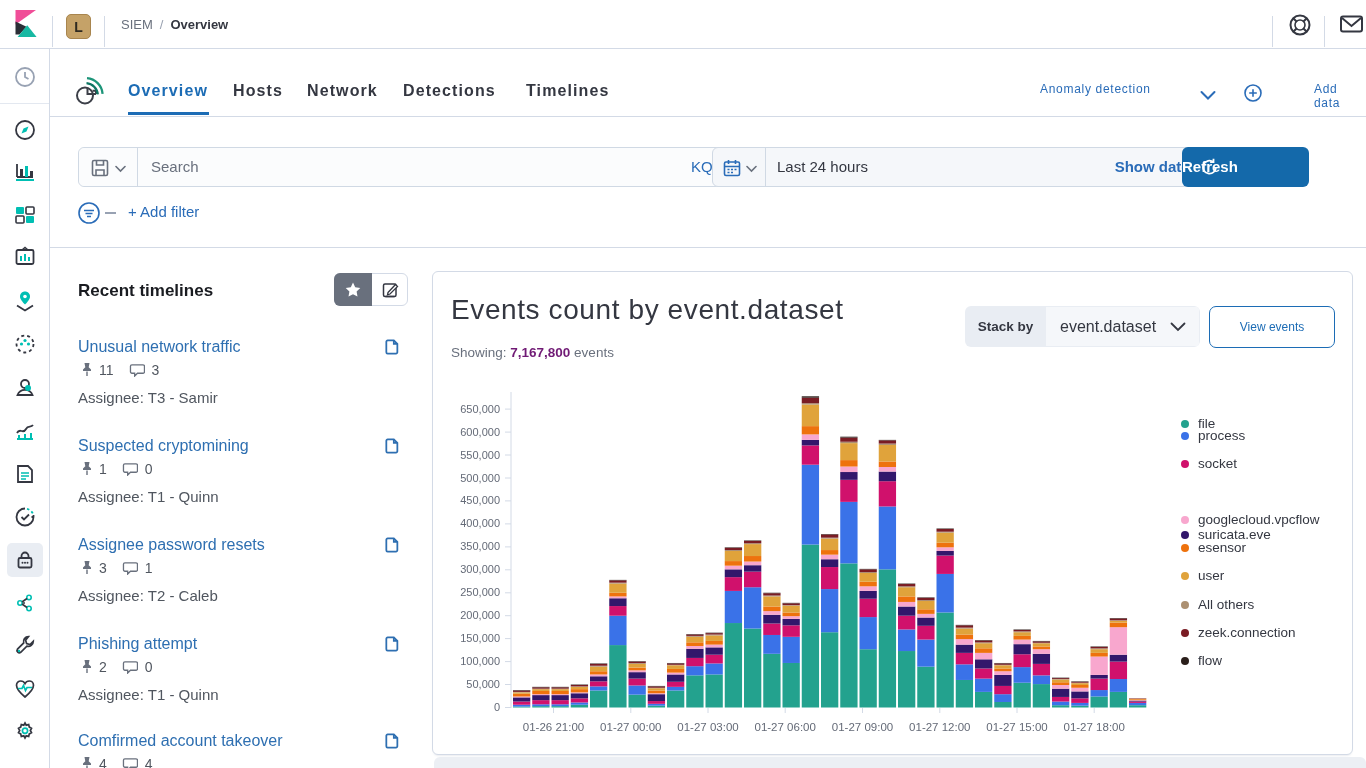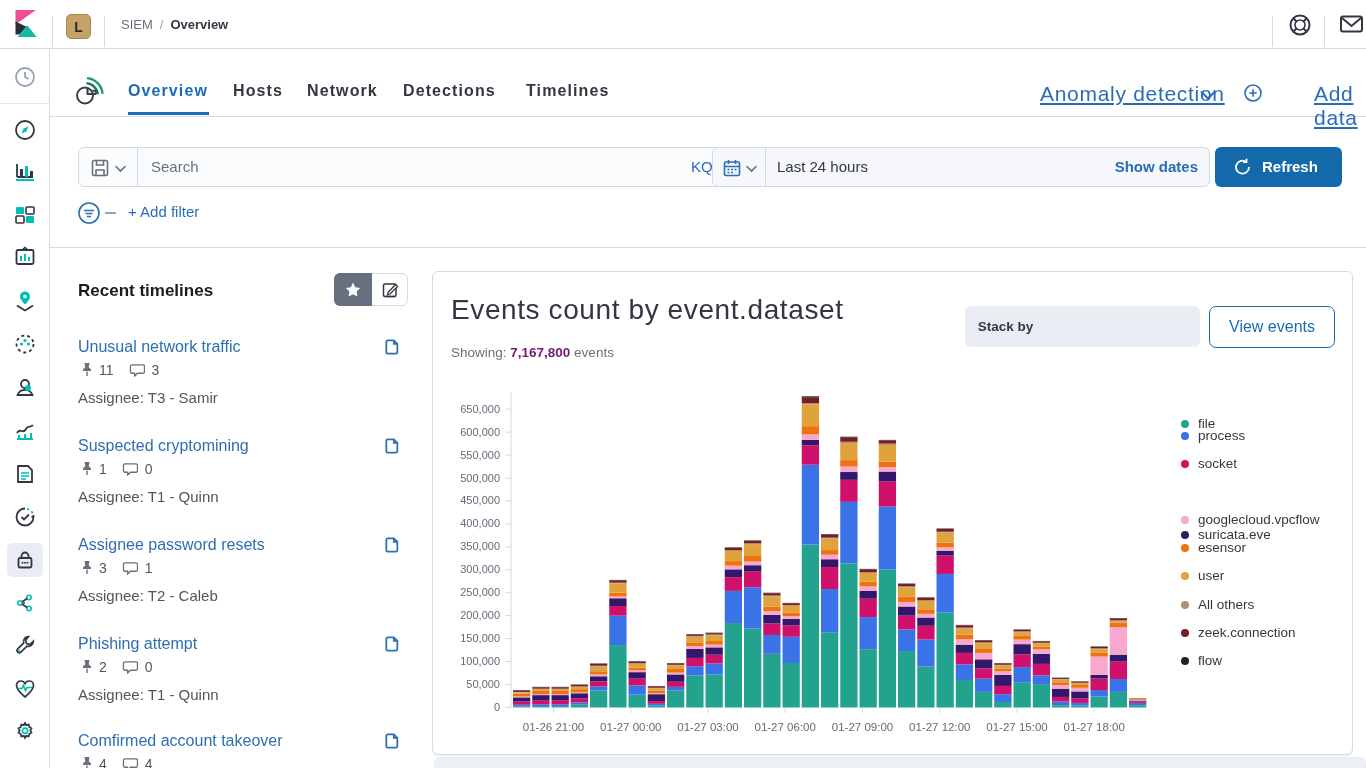--- a/index.html
+++ b/index.html
@@ -21,35 +21,35 @@
 #side { position:absolute; left:0; top:49px; width:50px; height:719px; background:#fff;
   border-right:1px solid #d3dae6; z-index:15; }
 #side .sect { position:absolute; left:0; width:49px; border-bottom:1px solid #e3e8f0; }
 .iconsel { position:absolute; left:7px; width:36px; height:34px; background:#e9edf3; border-radius:5px; }
 
 #tabrow { position:absolute; left:50px; top:49px; width:1316px; height:68px; background:#fff;
   border-bottom:1px solid #d3dae6; z-index:5; }
 .tab { position:absolute; top:33px; font-size:16px; font-weight:700; color:#343741; letter-spacing:1.1px; }
 .tab.active { color:#1c6cb5; }
 .tabline { position:absolute; left:78px; top:63px; height:3px; background:#1c6cb5; }
-.toplink { position:absolute; top:33px; font-size:21px; color:#2a6cb8; letter-spacing:0.7px;text-decoration:underline; }
+.toplink { position:absolute; top:33px; font-size:12px; color:#2a6cb8; letter-spacing:0.7px; }
 
 .inputbox { position:absolute; top:147px; height:40px; background:#fbfcfd; border:1px solid #d0d9e4;
   border-radius:6px; }
 #qbox { left:28px; width:656px; }
 #qbox .addon { position:absolute; left:0; top:0; width:59px; height:38px; border-right:1px solid #d0d9e4;
   background:#fbfcfd; border-radius:6px 0 0 6px; }
 #qbox .ph { position:absolute; left:72px; top:10px; font-size:15px; color:#69707D; }
 #qbox .kql { position:absolute; right:12px; top:10px; font-size:15px; color:#2a6cb8; font-weight:400; }
 #dbox { left:662px; width:498px; background:#f5f7fa; }
 #dbox .addon { position:absolute; left:0; top:0; width:53px; height:38px; border-right:1px solid #d0d9e4; }
 #dbox .dtxt { position:absolute; left:64px; top:10px; font-size:15px; color:#343741; }
 #dbox .show { position:absolute; right:11px; top:10px; font-size:15px; color:#2a6cb8; font-weight:700; }
-#refresh { position:absolute; left:1215px; top:147px; width:127px; height:40px; background:#1469aa;
-  border-radius:6px; color:#fff; font-size:15px; font-weight:700; line-height:40px; padding-left:47px; }
+#refresh { position:absolute; left:1182px; top:147px; width:127px; height:40px; background:#1469aa;
+  border-radius:6px; color:#fff; font-size:15px; font-weight:700; line-height:40px; }
 
 #filterrow { position:absolute; left:78px; top:202px; height:22px; }
 #addfilter { position:absolute; left:128px; top:203px; font-size:15px; color:#2a6cb8; }
 
 #div2 { position:absolute; left:50px; top:247px; width:1316px; height:1px; background:#d3dae6; }
 
 #rt { position:absolute; left:78px; top:270px; width:330px; }
 #rt h2 { font-size:17px; font-weight:700; color:#1a1c21; position:absolute; left:0; top:11px; }
 #btngrp { position:absolute; left:256px; top:3px; width:74px; height:33px; border:1px solid #d3dae6;
   border-radius:6px; background:#fff; }
@@ -67,21 +67,21 @@
   letter-spacing:0.6px; }
 #showing { position:absolute; left:451px; top:345px; font-size:13.5px; color:#69707D; }
 #showing b { color:#701a75; font-weight:700;text-align:right; }
 #stackby { position:absolute; left:965px; top:306px; width:235px; height:41px; background:#e9edf3;
   border-radius:6px; overflow:hidden; }
 #stackby .lab { position:absolute; left:0; top:0; width:81px; height:41px; font-size:13.5px; font-weight:700;
   color:#343741; text-align:center; line-height:41px; }
 #stackby .val { position:absolute; left:81px; top:1px; width:153px; height:39px; background:#f5f7fa;
   font-size:16px; color:#343741; line-height:39px; padding-left:14px; }
 #viewev { position:absolute; left:1209px; top:306px; width:126px; height:42px; border:1.5px solid #1c6cb5;
-  border-radius:7px; color:#1c6cb5; font-size:16px; font-weight:500; text-align:center; line-height:40px;
+  border-radius:7px; color:#1c6cb5; font-size:12px; font-weight:500; text-align:center; line-height:40px;
   background:#fff; }
 
 .leg { position:absolute; left:1181px; font-size:13.5px; color:#343741; }
 .leg i { display:inline-block; width:8px; height:8px; border-radius:50%; margin-right:9px; }
 
 #bstrip { position:absolute; left:434px; top:757px; width:932px; height:11px; background:#eceff4;
   border-radius:6px 6px 0 0; }
 </style>
 </head>
 <body>
@@ -350,20 +350,23 @@
           </svg><span style="padding-left:7px;">4</span></div>
 
 </div>
   </div>
 
   <div id="panel"></div>
   <div id="ptitle">Events count by event.dataset</div>
   <div id="showing">Showing: <b>7,167,800</b> events</div>
   <div id="stackby">
       <div class="lab">Stack by</div>
+      <div class="val">event.dataset<svg style="position:absolute;right:13px;top:15px;" width="16" height="10" viewBox="0 0 16 10">
+          <path d="M1.5,1.5 L8,8 L14.5,1.5" stroke="#343741" stroke-width="1.8" fill="none" stroke-linecap="round"></path>
+        </svg></div>
     </div>
   <div id="viewev">View events</div>
   <div class="leg" style="top:399.5px;margin-top:16px;"><i style="background:#23A28E;"></i>file</div>
 <div class="leg" style="top:427.6px;"><i style="background:#3A72E8;"></i>process</div>
 <div class="leg" style="top:455.8px;"><i style="background:#D0116C;"></i>socket</div>
 <div class="leg" style="top:487px;margin-top:40px;"><i style="background:#32176B;"></i>suricata.eve</div>
 <div class="leg" style="top:512.1px;"><i style="background:#F8A7CE;"></i>googlecloud.vpcflow</div>
 <div class="leg" style="top:540.2px;"><i style="background:#EE720D;"></i>esensor</div>
 <div class="leg" style="top:568.4px;"><i style="background:#E0A33B;"></i>user</div>
 <div class="leg" style="top:596.5px;"><i style="background:#AC9071;"></i>All others</div>

